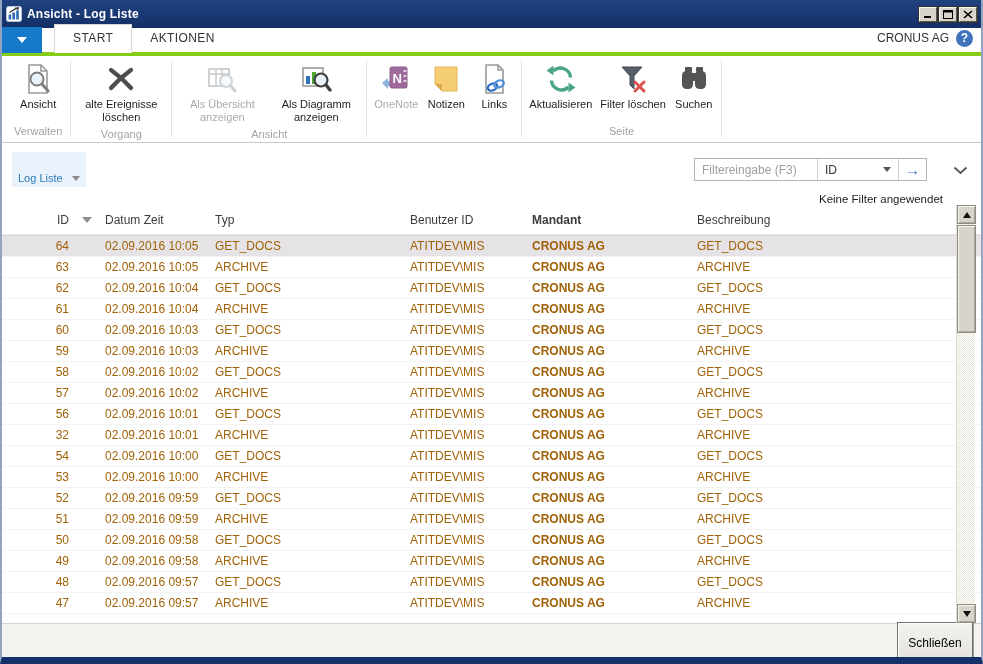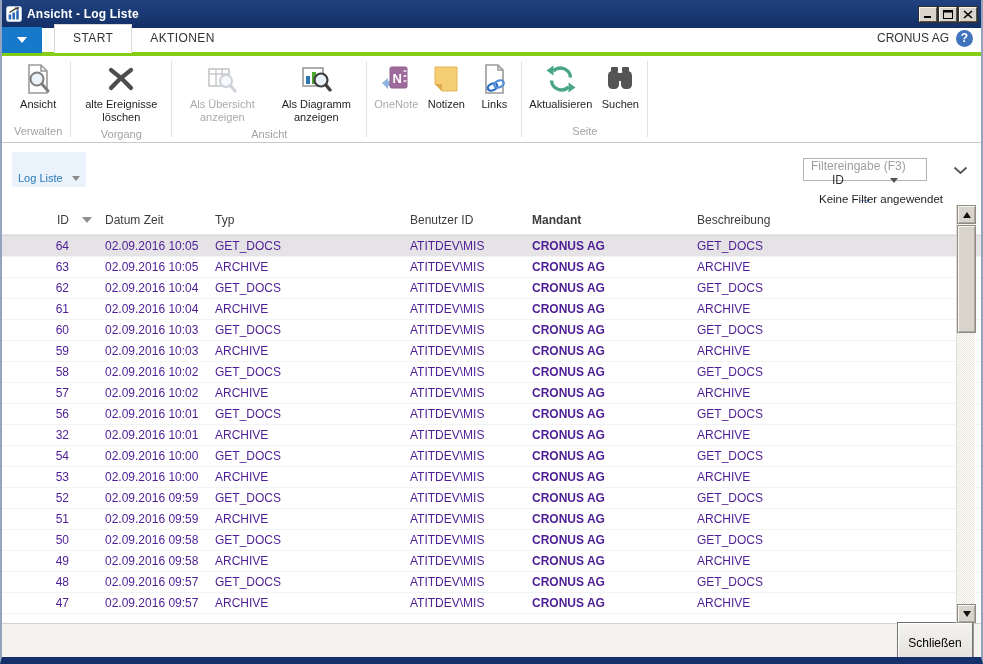--- a/index.html
+++ b/index.html
@@ -61,39 +61,39 @@
 
   
   .pagehead { height:62px; padding:9px 8px 0 10px; }
   .ph-top { display:flex; justify-content:space-between; align-items:center; }
   .page-title {
     display:inline-flex; align-items:center; gap:9px; background:#eaf3fb;
     color:#2a7ab8; font-size:11px; padding:20px 6px 3px;
   }
   .title-caret { width:0; height:0; border-left:4px solid transparent; border-right:4px solid transparent; border-top:5px solid #8a8a8a; }
   .ph-right { display:flex; align-items:center; }
-  .filterbox { display:flex; align-items:center; height:23px; border:1px solid #b3b3b3; background:#fff;flex-direction:column; }
+  .filterbox { display:flex; align-items:center; height:23px; border:1px solid #b3b3b3; background:#fff; }
   .filter-input { border:0; outline:0; width:122px; font-size:12px; padding:0 7px; color:#444; background:transparent; }
   .filter-input::placeholder { color:#9e9e9e; opacity:1; }
   .fsep { width:1px; height:21px; background:#cfcfcf; }
   .filter-field { width:80px; display:flex; justify-content:space-between; align-items:center; padding:0 7px; font-size:12px; color:#333; }
   .field-caret { width:0; height:0; border-left:4px solid transparent; border-right:4px solid transparent; border-top:5px solid #555; }
   .go-btn { width:27px; text-align:center; color:#2f6fc1; font-size:15px; font-weight:bold; line-height:21px; }
   .expander { margin-left:26px; margin-right:5px; }
   .filter-status { text-align:right; font-size:11.5px; color:#1e1e1e; padding:6px 30px 0 0; }
 
   
   .tablewrap { position:relative; height:418px; }
   .thead {
     display:flex; align-items:center; height:30px; padding:0 32px 0 5px;
     font-size:12px; color:#3c3c3c; border-bottom:1px solid #e8e8e8; background:#fff;
   }
   .trow {
     display:flex; align-items:center; height:21px; padding:0 32px 0 5px;
-    font-size:12px; color:#4c1d95; border-bottom:1px solid #f3f3f3; background:#fff;
+    font-size:12px; color:#a16207; border-bottom:1px solid #f3f3f3; background:#fff;
   }
   .trow.selected { background:#e6e3e6; border-top:1px solid #dbd8db; height:22px; }
   .cell-id { width:62px; text-align:right; }
   .cell-sortgap { width:36px; display:flex; justify-content:center; align-items:center; }
   .cell-datetime { width:110px; }
   .cell-typ { width:195px; }
   .cell-user { width:122px; }
   .cell-mandant { width:165px;font-weight:bold; }
   .cell-beschreibung { flex:1; }
   .sort-arrow { width:0; height:0; border-left:5px solid transparent; border-right:5px solid transparent; border-top:6px solid #8f8f8f; }
@@ -289,20 +289,29 @@
               <path d="M25.5 14.5 A10 10 0 0 0 8.5 8" fill="none" stroke="#49a587" stroke-width="3.4"></path>
               <polygon points="8.5,2.5 8.5,12.5 1.5,7.5" fill="#49a587"></polygon>
               <path d="M6.5 17.5 A10 10 0 0 0 23.5 24" fill="none" stroke="#49a587" stroke-width="3.4"></path>
               <polygon points="23.5,19.5 23.5,29.5 30.5,24.5" fill="#49a587"></polygon>
             </svg>
           </span>
           <span>Aktualisieren</span>
         </div>
         <div class="rb">
           <span class="ricon">
+            <svg viewBox="0 0 32 32">
+              <path d="M5 4 h20 l-8 9 v13 l-4 -4 v-9 z" fill="#57606a" stroke="#454c55"></path>
+              <path d="M18 19 l9 9 M27 19 l-9 9" stroke="#d9534f" stroke-width="3" stroke-linecap="round"></path>
+            </svg>
+          </span>
+          <span>Filter löschen</span>
+        </div>
+        <div class="rb">
+          <span class="ricon">
             <svg viewBox="0 0 32 32" fill="#545454">
               <rect x="7" y="4" width="7" height="5" rx="1"></rect>
               <rect x="18" y="4" width="7" height="5" rx="1"></rect>
               <rect x="4" y="8" width="11" height="18" rx="4.5"></rect>
               <rect x="17" y="8" width="11" height="18" rx="4.5"></rect>
               <rect x="13.5" y="10" width="5" height="8"></rect>
             </svg>
           </span>
           <span>Suchen</span>
         </div>

